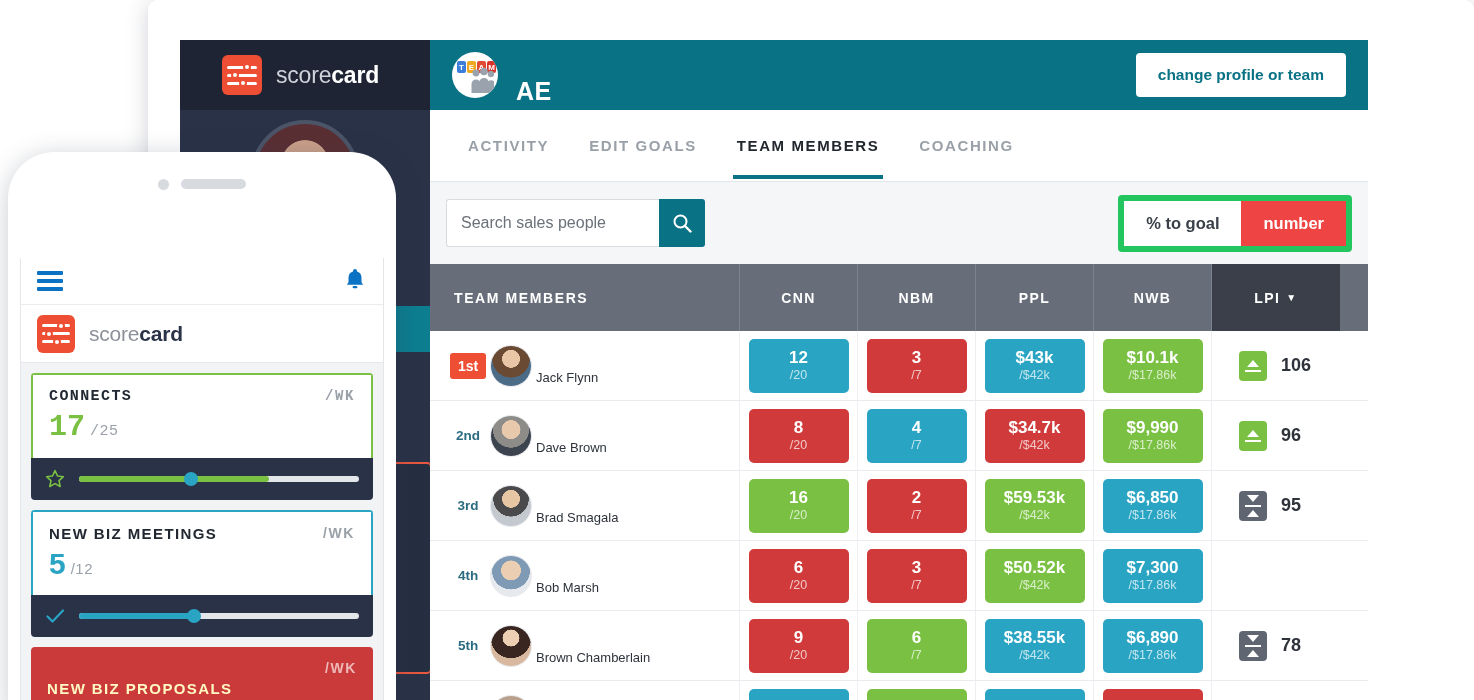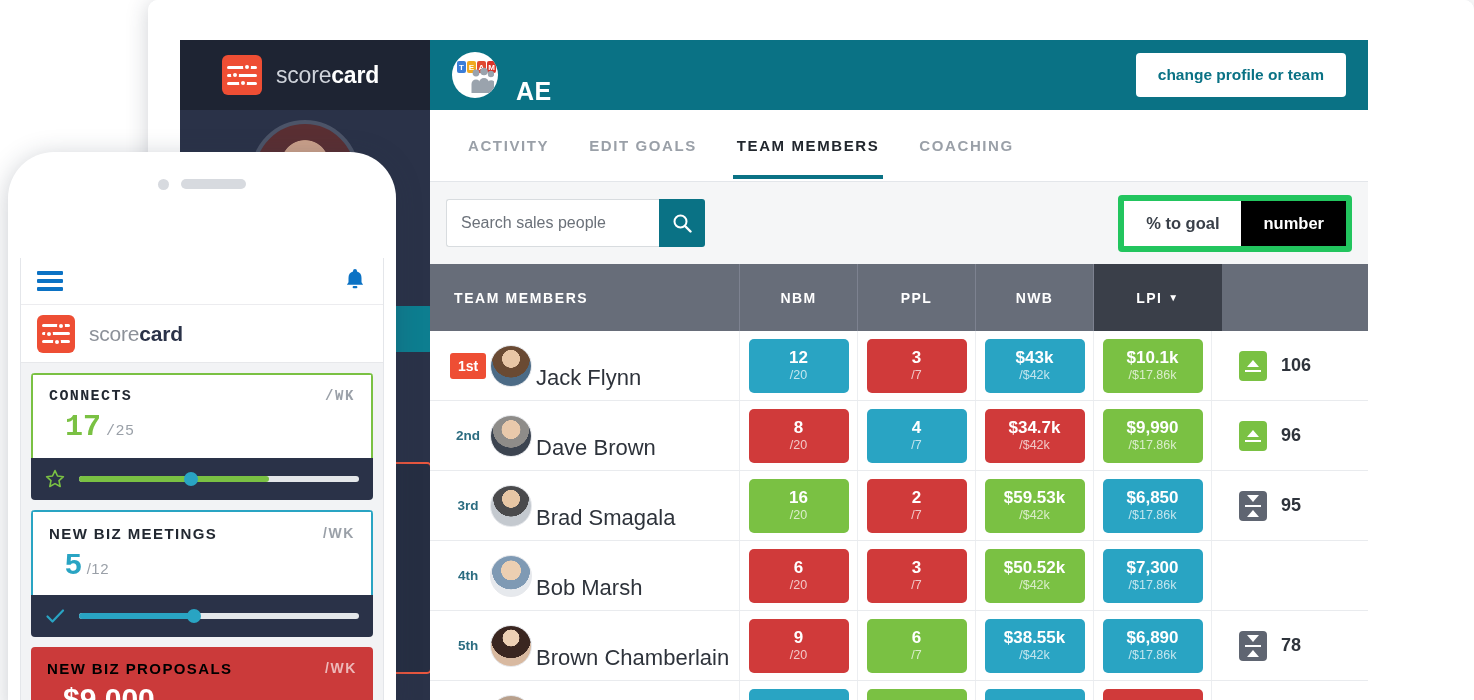--- a/index.html
+++ b/index.html
@@ -95,21 +95,21 @@
     font-family:"Liberation Sans",sans-serif; background:#fff; outline:none;
   }
   #search-input::placeholder { color:#6b7179; }
   #search-btn {
     width:46px; height:48px; background:#0a7285; border:none; border-radius:0 3px 3px 0;
     display:flex; align-items:center; justify-content:center; cursor:pointer;
   }
   #toggle-group { margin-left:auto; display:flex; border:6px solid #22c55e; border-radius:4px; overflow:hidden; }
   .toggle-opt { font-size:16.5px; font-weight:700; padding:13px 22px; cursor:pointer; font-family:"Liberation Sans",sans-serif; }
   .toggle-opt.off { background:#fff; color:#3a4049; }
-  .toggle-opt.on  { background:#000000; color:#fff; }
+  .toggle-opt.on  { background:#ef4444; color:#fff; }
 
   
   #table { width:938px; }
   #thead { display:flex; height:67px; background:#676d79; }
   .th {
     display:flex; align-items:center; justify-content:center;
     color:#fff; font-size:14px; font-weight:700; letter-spacing:1.4px;
     border-right:1px solid #7d8290;
   }
   .th.members { justify-content:flex-start; padding-left:24px; width:310px; letter-spacing:1.6px; }
@@ -121,21 +121,21 @@
   .cell.members { width:310px; justify-content:flex-start; padding-left:20px; gap:4px; }
   .cell.metric { width:118px; }
   .cell.lpi { width:128px; border-right:none; gap:14px; }
 
   .rank { font-size:13.5px; font-weight:700; color:#2b6c80; width:36px; text-align:center; flex:0 0 auto; }
   .rank.first {
     background:#ee4e34; color:#fff; border-radius:3px; padding:5px 0; font-size:14px;
     width:36px;
   }
   .avatar { width:42px; height:42px; border-radius:50%; flex:0 0 auto; border:1px solid #e6e8ec; }
-  .pname { font-size:22px; color:#2e333b; font-weight:400; white-space:nowrap;margin-top:24px; }
+  .pname { font-size:13px; color:#2e333b; font-weight:400; white-space:nowrap;margin-top:24px; }
 
   .badge {
     width:100px; height:54px; border-radius:5px; color:#fff;
     display:flex; flex-direction:column; align-items:center; justify-content:center; line-height:1.05;
   }
   .badge .v { font-size:17px; font-weight:700; }
   .badge .g { font-size:12.5px; opacity:.72; margin-top:2px; }
   .badge.blue  { background:#29a4c3; }
   .badge.red   { background:#d03a3a; }
   .badge.green { background:#7ac143; }
@@ -162,33 +162,33 @@
   #hamburger span { display:block; width:26px; height:4px; background:#0b72c4; border-radius:1px; }
   #bell { margin-left:auto; }
   #ph-brand { height:58px; background:#fff; display:flex; align-items:center; gap:14px; padding-left:16px; border-bottom:1px solid #e7e8eb; }
   #ph-brand .wordmark { font-size:21px; }
 
   .kcard { margin:10px 10px 0 10px; border-radius:4px; overflow:hidden; }
   .kcard .top { background:#fff; padding:13px 16px 14px 16px; display:flex; align-items:flex-start; }
   .kcard .ktitle { font-size:15px; font-weight:700; letter-spacing:1.4px; color:#222831; }
   .kcard .kwk { margin-left:auto; font-size:14px; letter-spacing:1.6px; color:#9aa0a8; font-weight:600; }
   .kcard .kvalrow { margin-top:5px; display:flex; align-items:baseline; gap:5px; }
-  .kcard .kval { font-size:30px; font-weight:700;margin-left:16px; }
+  .kcard .kval { font-size:30px; font-weight:700; }
   .kcard .kgoal { font-size:15px; color:#9aa0a8; letter-spacing:.5px; }
   .kcard .bar { background:#2a3248; height:42px; display:flex; align-items:center; padding:0 14px; gap:14px; }
   .track { flex:1; position:relative; height:6px; background:#e4e7ea; border-radius:3px; }
   .fill  { position:absolute; left:0; top:0; height:6px; border-radius:3px; }
   .knob  { position:absolute; top:-4px; width:14px; height:14px; border-radius:50%; background:#29a4c3; transform:translateX(-50%); }
   .kcard.green .top { border:2px solid #7ac143; border-bottom:none;font-family:Liberation Mono, monospace; }
   .kcard.green .kval { color:#7ac143; }
   .kcard.blue  .top { border:2px solid #29a4c3; border-bottom:none; }
   .kcard.blue  .kval { color:#29a4c3; }
   .kcard.red   { background:#cb3a3a; }
   .kcard.red .top { background:#cb3a3a; border:none; }
-  .kcard.red .ktitle { color:#000000; }
+  .kcard.red .ktitle { color:#fef9c3;margin-top:20px; }
   .kcard.red .kwk { color:#edb9b9; }
   .kcard.red .kval { color:#fff; }
 </style>
 </head>
 <body>
 
 <div id="stage">
 
   <div id="desktop">
     <div id="desktop-chrome"></div>
@@ -266,20 +266,21 @@
         </div>
         <div id="toggle-group">
           <div class="toggle-opt off">% to goal</div>
           <div class="toggle-opt on">number</div>
         </div>
       </div>
 
       <div id="table">
         <div id="thead">
           <div class="th members">TEAM MEMBERS</div>
+          <div class="th metric">CNN</div>
           <div class="th metric">NBM</div>
           <div class="th metric">PPL</div>
           <div class="th metric">NWB</div>
           <div class="th lpi">
             <span>LPI</span>
             <span style="font-size:10px">▼</span>
           </div>
         </div>
         <div id="tbody">
             <div class="trow">

